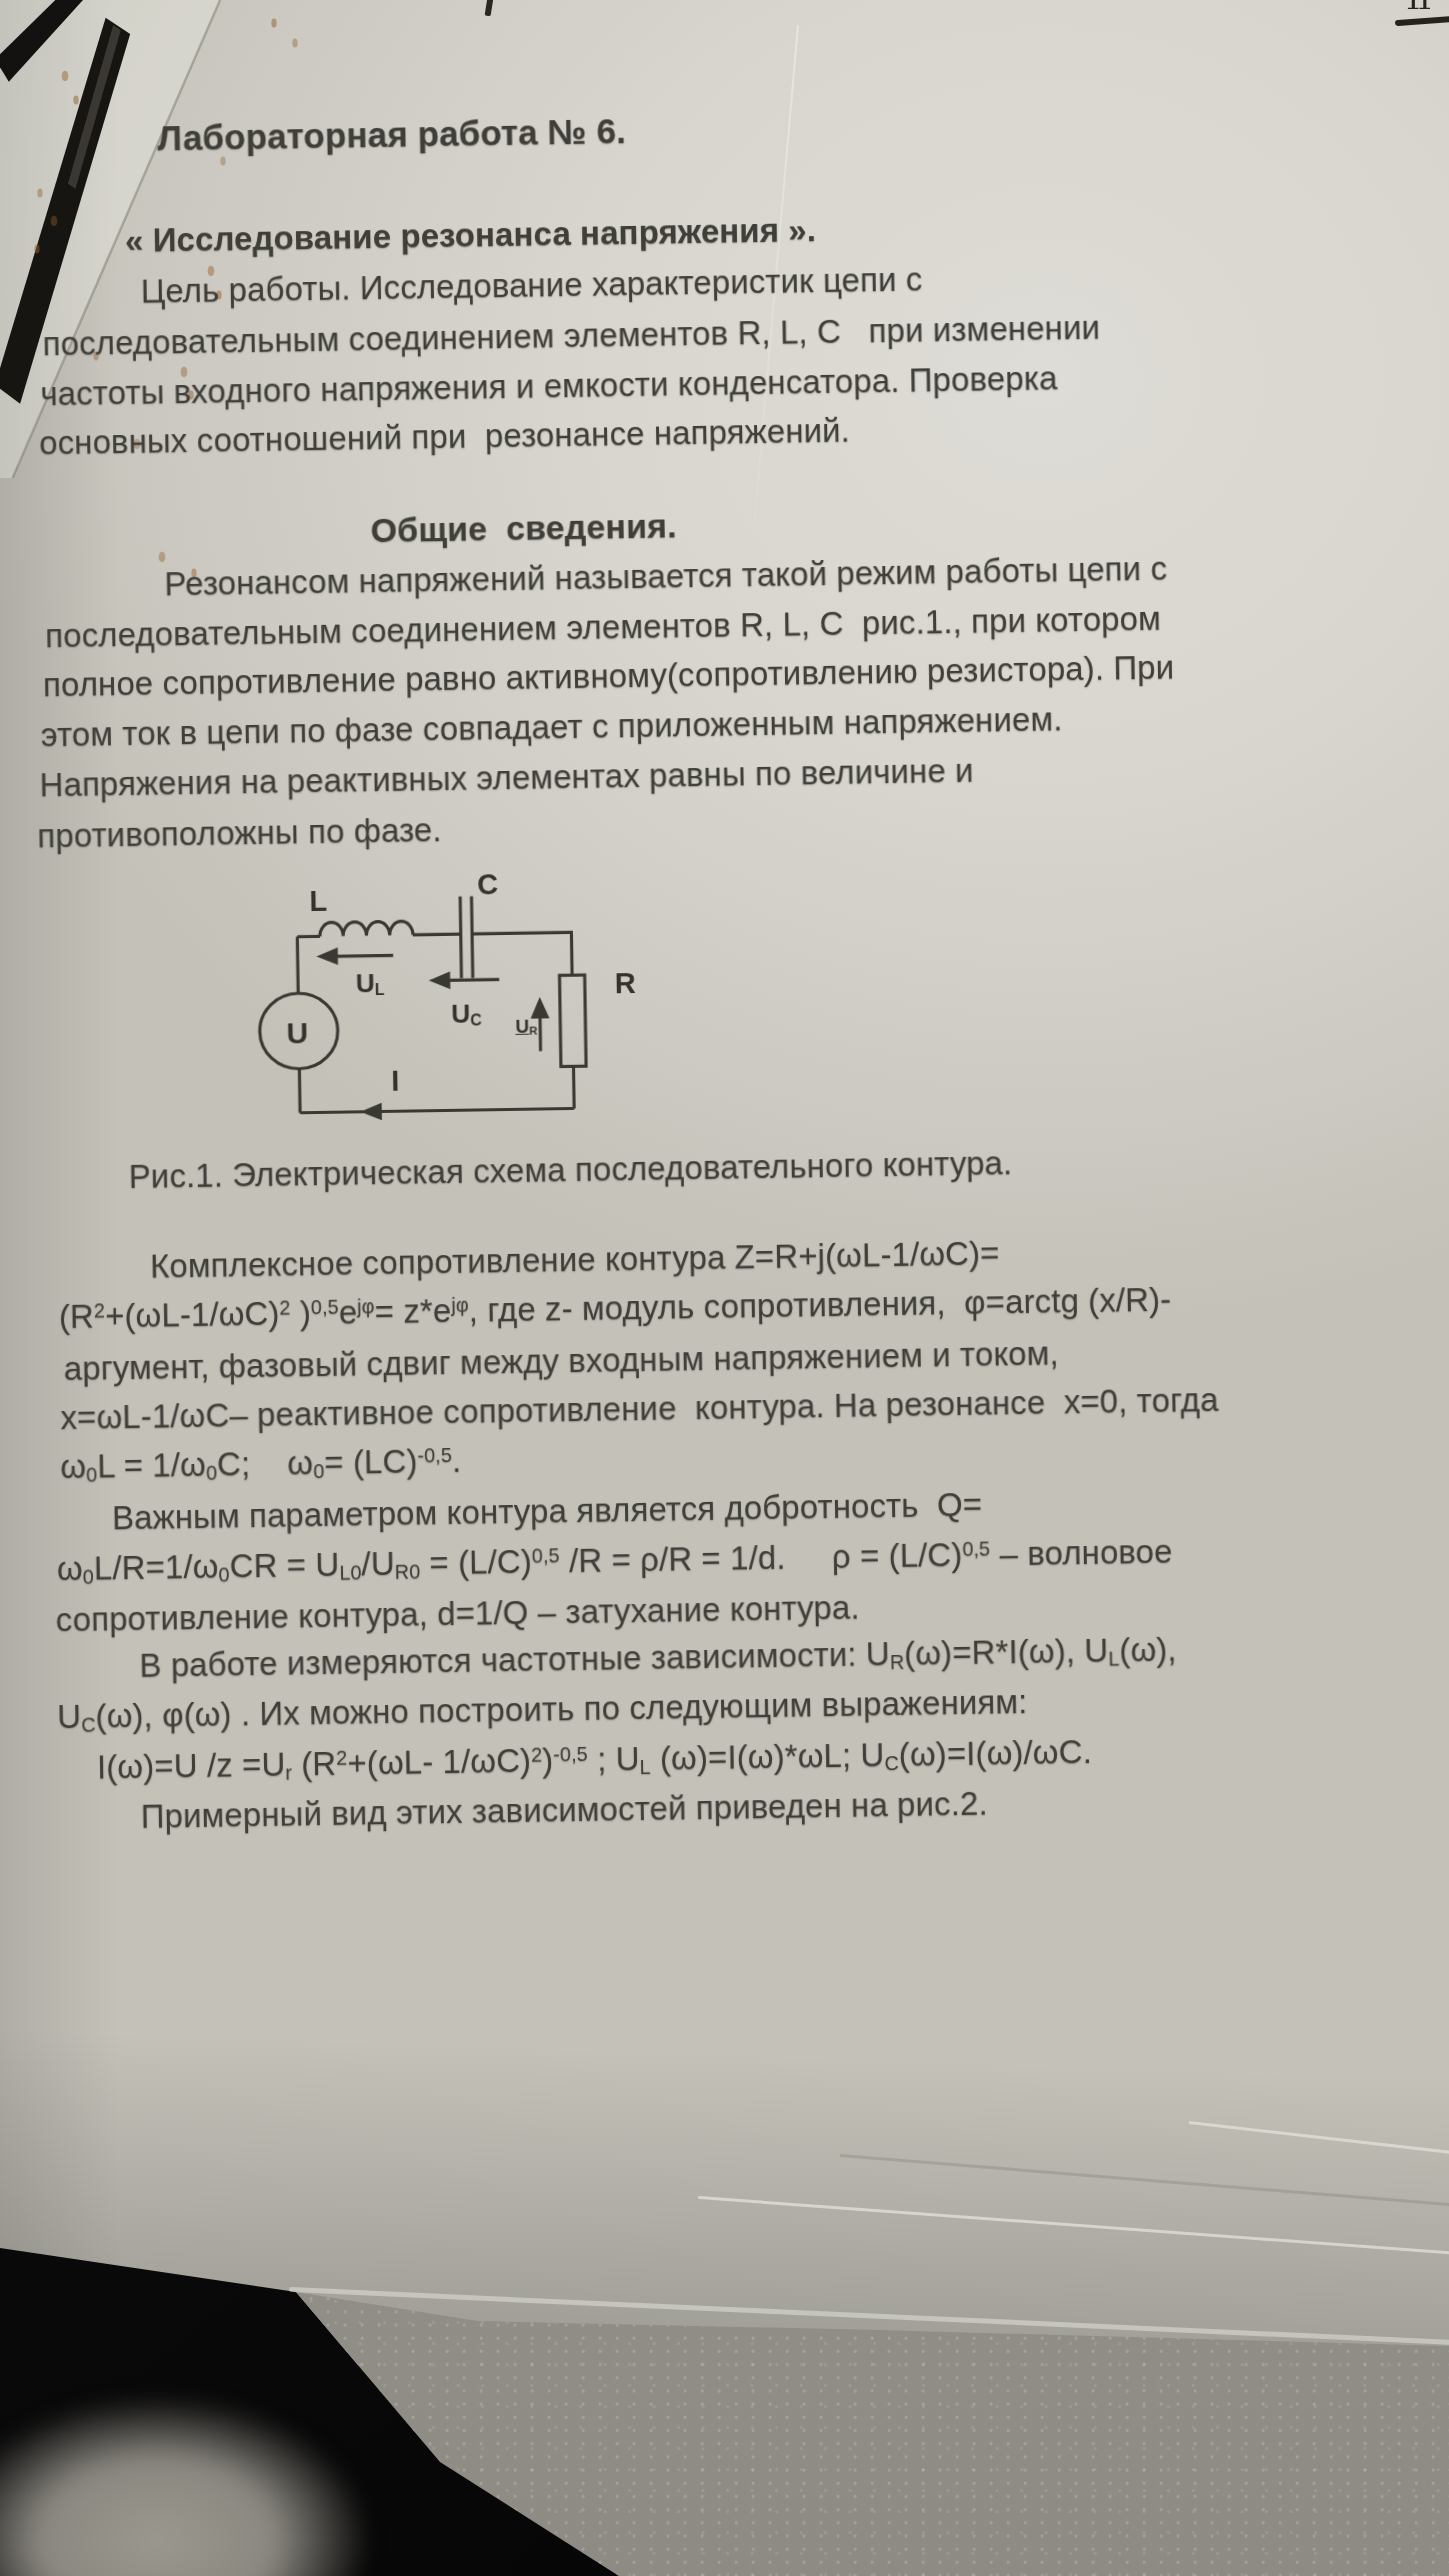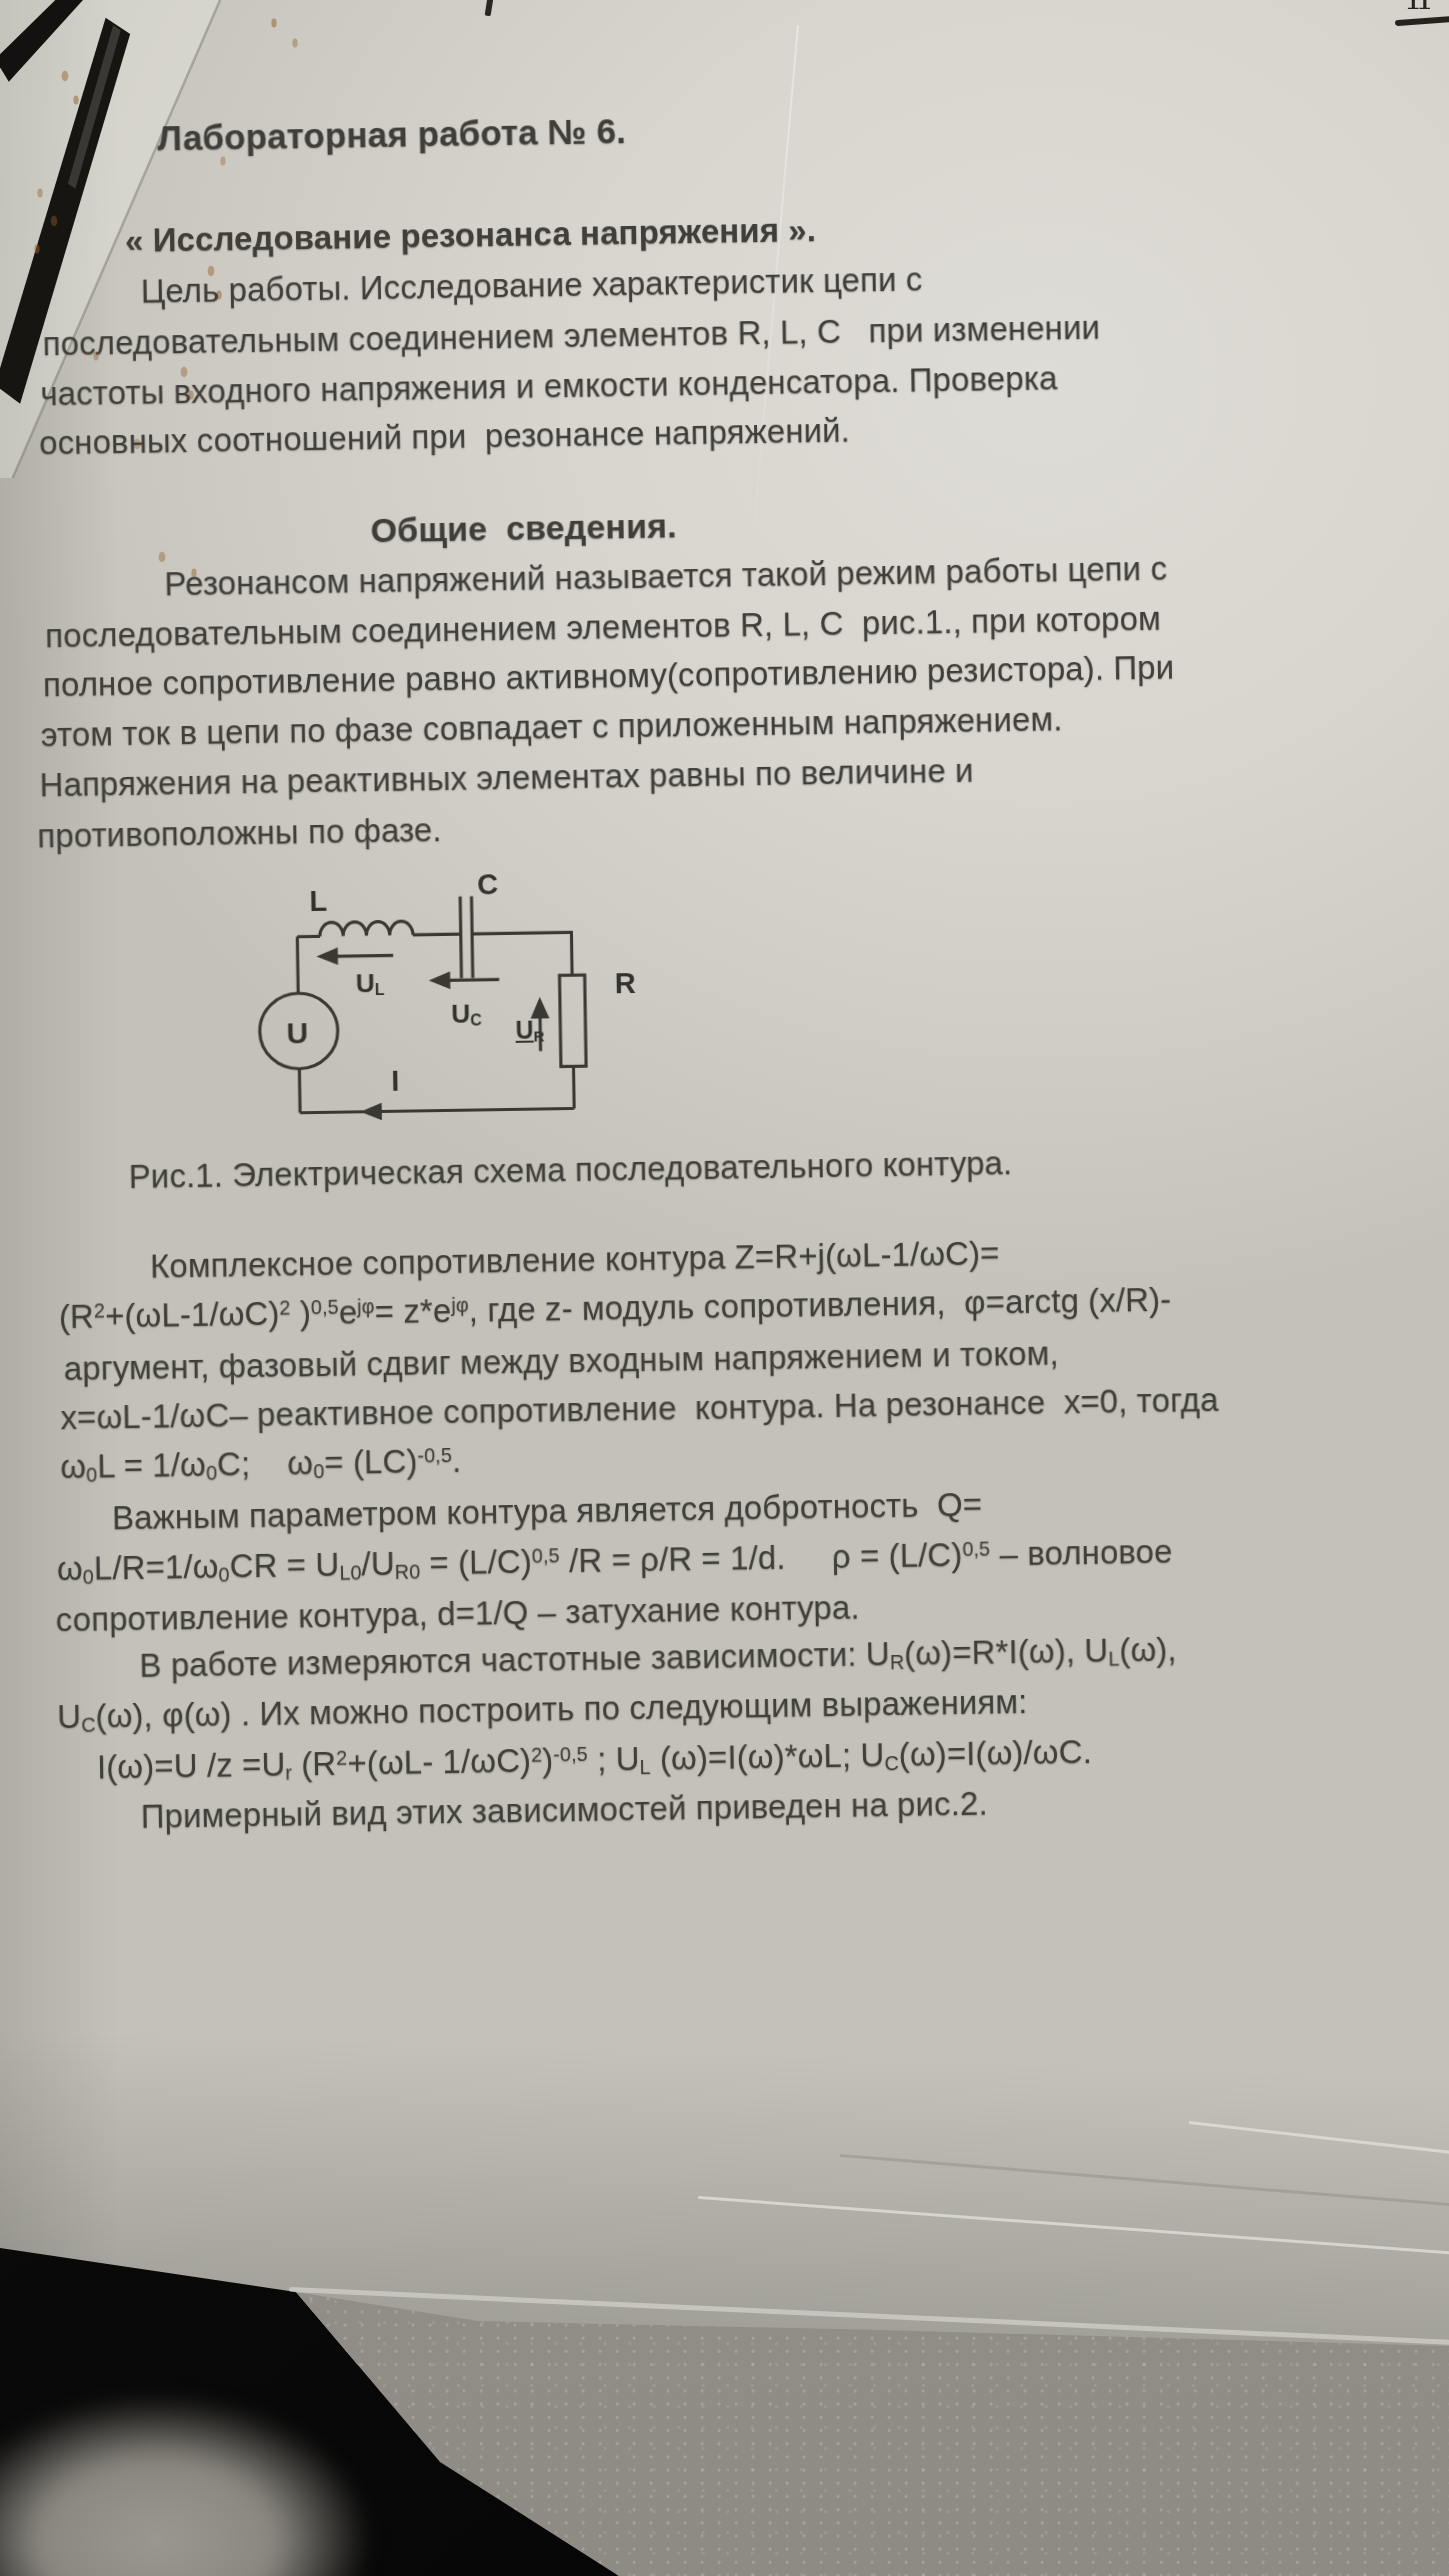--- a/index.html
+++ b/index.html
@@ -144,21 +144,21 @@
             <polygon points="464,214 449,248 479,248"></polygon>
             <polygon points="176,392 210,378 210,406"></polygon>
           </g>
         </svg>
         <div class="clabel" style="left:63px;top:19px;">L</div>
         <div class="clabel" style="left:231px;top:5px;">C</div>
         <div class="clabel" style="left:367px;top:106px;">R</div>
         <div class="clabel" style="left:38px;top:150px;font-size:30px;">U</div>
         <div class="clabel" style="left:108px;top:103px;font-size:26.4px;">U<sub>L</sub></div>
         <div class="clabel" style="left:203px;top:135px;font-size:26.4px;">U<sub>C</sub></div>
-        <div class="clabel" style="left:267px;top:153px;font-size:25px;text-decoration:underline;">U<sub>R</sub></div>
+        <div class="clabel" style="left:267px;top:153px;font-size:19px;text-decoration:underline;">U<sub>R</sub></div>
         <div class="clabel" style="left:142px;top:200px;">I</div>
       </div>
 
       <div class="line" style="left:130px;top:1160px;">Рис.1. Электрическая схема последовательного контура.</div>
 
       <div class="line" style="left:150px;top:1250px;">Комплексное сопротивление контура Z=R+j(ωL-1/ωC)=</div>
       <div class="line" style="left:58px;top:1299px;">(R<sup>2</sup>+(ωL-1/ωC)<sup>2</sup> )<sup>0,5</sup>e<sup>jφ</sup>= z*e<sup>jφ</sup>, где z- модуль сопротивления,  φ=arctg (x/R)-</div>
       <div class="line" style="left:62px;top:1351px;">аргумент, фазовый сдвиг между входным напряжением и током,</div>
       <div class="line" style="left:58px;top:1400px;">x=ωL-1/ωC– реактивное сопротивление  контура. На резонансе  x=0, тогда</div>
       <div class="line" style="left:57px;top:1449px;">ω<sub>0</sub>L = 1/ω<sub>0</sub>C;    ω<sub>0</sub>= (LC)<sup>-0,5</sup>.</div>

